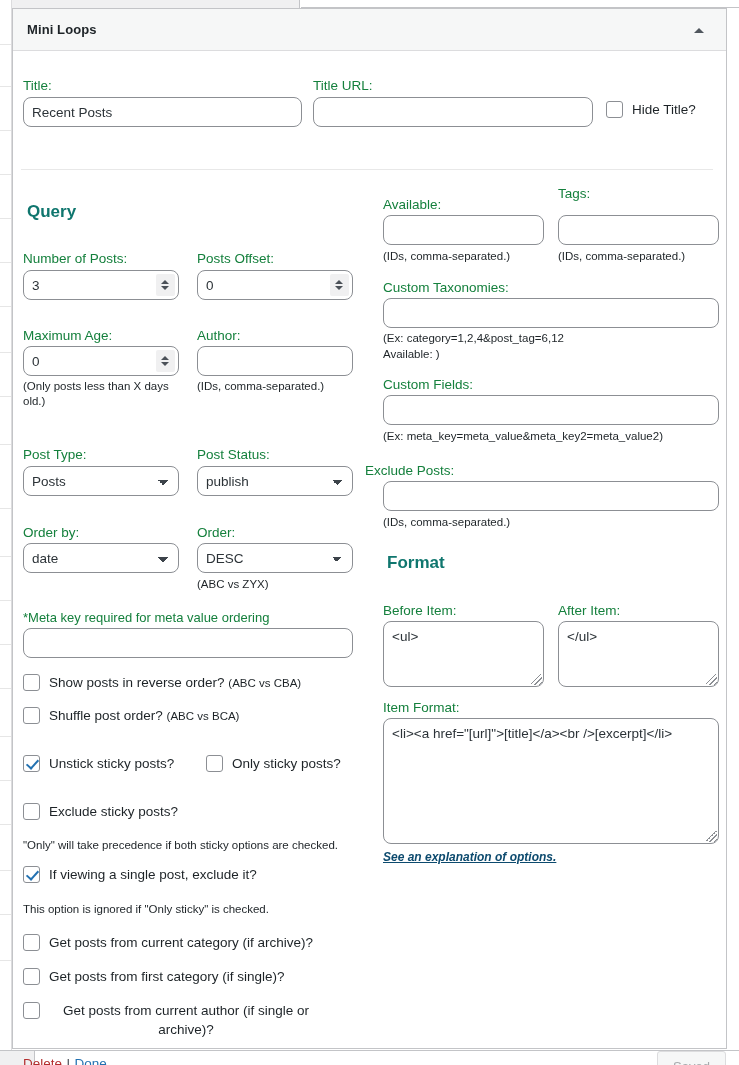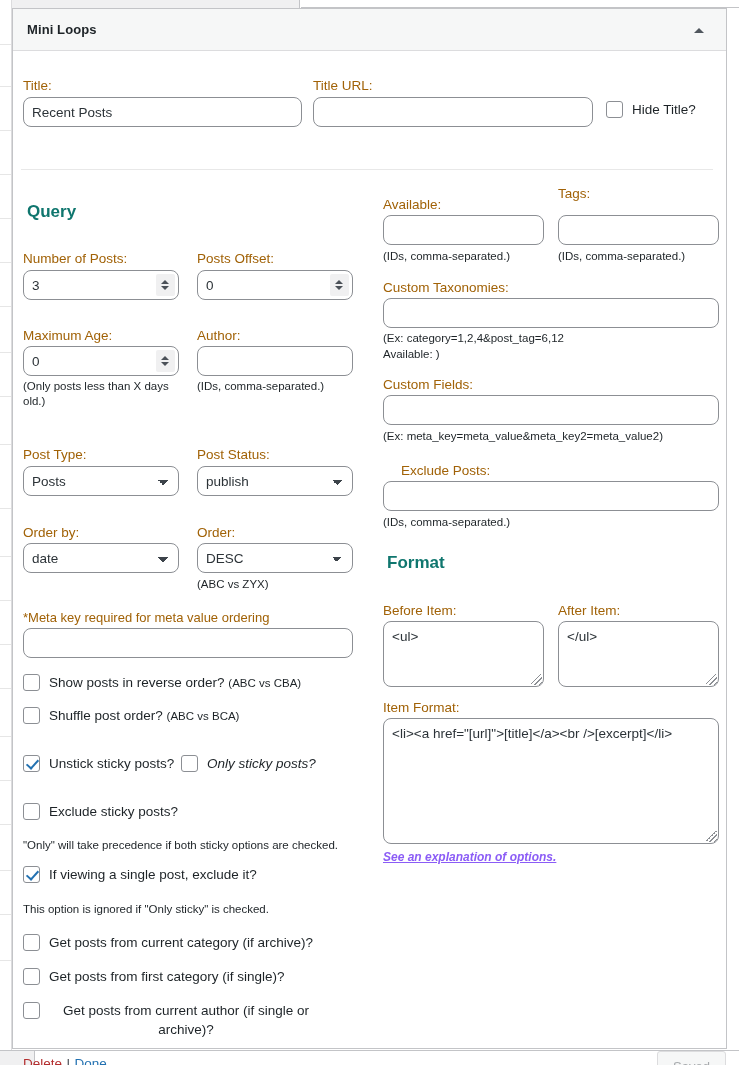--- a/index.html
+++ b/index.html
@@ -61,21 +61,21 @@
     cursor: pointer;
   }
   .toggle-arrow::after {
     content: ""; position: absolute; left: 12px; top: 19px;
     border-left: 5px solid transparent; border-right: 5px solid transparent;
     border-bottom: 5px solid #50575e;
   }
   .widget-body { position: relative; padding: 0 14px; height: 998px; }
 
   
-  .lbl { font-size: 13.5px; color: #a16207; line-height: 17px; }
+  .lbl { font-size: 13.5px; color: #15803d; line-height: 17px; }
   .hint { font-size: 11.5px; color: #1d2327; line-height: 15px; }
   .sect-h {
     font-size: 17px; font-weight: 700; color: #0f766e; margin: 4px;
   }
   input[type="text"], input[type="number"], textarea, select {
     font-family: "Liberation Sans", sans-serif;
     font-size: 13.5px; color: #2c3338;
     border: 1px solid #8c8f94; border-radius: 8px;
     background: #fff; padding: 0 8px; outline: none;
   }
@@ -124,21 +124,21 @@
     position: absolute; right: 2px; bottom: 2px; width: 11px; height: 11px;
     background:
       linear-gradient(135deg, transparent 0 42%, #8c8f94 42% 50%, transparent 50% 62%, #8c8f94 62% 70%, transparent 70% 82%, #8c8f94 82% 90%, transparent 90%);
     pointer-events: none;
   }
 
   .link-del { color: #b32d2e; font-size: 13.5px; text-decoration: underline; cursor: pointer; }
   .link-done { color: #2271b1; font-size: 13.5px; text-decoration: underline; cursor: pointer; }
   .link-sep { color: #3c434a; font-size: 13.5px; }
   .link-exp {
-    color: #8b5cf6; font-size: 12px; font-style: italic; font-weight: 700;
+    color: #0c4a6e; font-size: 12px; font-style: italic; font-weight: 700;
     text-decoration: underline; cursor: pointer;
   }
 
   .btn-saved {
     position: absolute; right: 0; top: 0;
     height: 30px; padding: 0 13px;
     background: #f6f7f7; border: 1px solid #dcdcde; border-radius: 3px;
     color: #a7aaad; font-size: 13px; font-family: "Liberation Sans", sans-serif;
     cursor: default;
   }
@@ -294,21 +294,21 @@
           <span>Shuffle post order?</span>
           <span class="cbsub">(ABC vs BCA)</span>
         </div>
       </div>
 
       <div class="cbrow" style="left:10px; top:703px;">
         <div class="cb on"></div>
         <div class="cblabel">Unstick sticky posts?</div>
       </div>
 
-      <div class="cbrow" style="left:168px; top:703px;font-style:italic;">
+      <div class="cbrow" style="left:193px; top:703px;">
         <div class="cb"></div>
         <div class="cblabel">Only sticky posts?</div>
       </div>
 
       <div class="cbrow" style="left:10px; top:751px;">
         <div class="cb"></div>
         <div class="cblabel">Exclude sticky posts?</div>
       </div>
 
       <div class="abs hint" style="left:10px; top:787px;">"Only" will take precedence if both sticky options are checked.</div>
@@ -351,21 +351,21 @@
 
       <div class="abs lbl" style="left:370px; top:228px;">Custom Taxonomies:</div>
       <input class="abs" type="text" style="left: 370px; top: 247px; width: 336px;" value="">
       <div class="abs hint" style="left:370px; top:280px;">(Ex: category=1,2,4&amp;post_tag=6,12</div>
       <div class="abs hint" style="left:370px; top:296px;">Available: )</div>
 
       <div class="abs lbl" style="left:370px; top:325px;">Custom Fields:</div>
       <input class="abs" type="text" style="left: 370px; top: 344px; width: 336px;" value="">
       <div class="abs hint" style="left:370px; top:378px;">(Ex: meta_key=meta_value&amp;meta_key2=meta_value2)</div>
 
-      <div class="abs lbl" style="left:388px; top:411px;">Exclude Posts:</div>
+      <div class="abs lbl" style="left:352px; top:411px;">Exclude Posts:</div>
       <input class="abs" type="text" style="left: 370px; top: 430px; width: 336px;" value="">
       <div class="abs hint" style="left:370px; top:464px;">(IDs, comma-separated.)</div>
 
       <h2 class="abs sect-h" style="left:370px; top:498px;">Format</h2>
 
       <div class="abs lbl" style="left:370px; top:551px;">Before Item:</div>
       <div class="abs" style="left:370px; top:570px; width:161px; height:66px;">
         <textarea style="width: 161px; height: 66px;">&lt;ul&gt;</textarea>
         <div class="resize-h"></div>
       </div>

